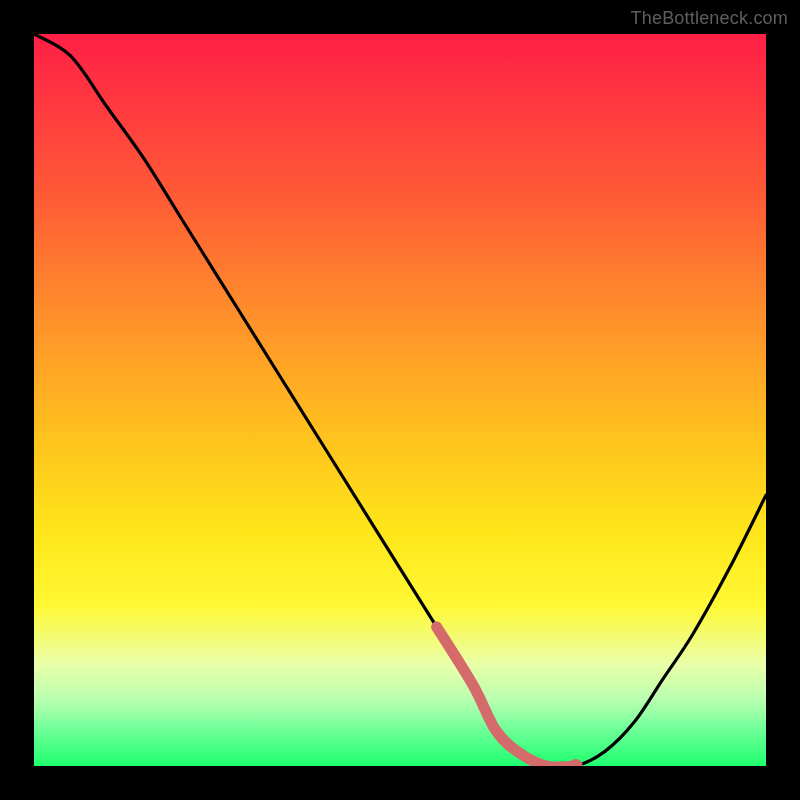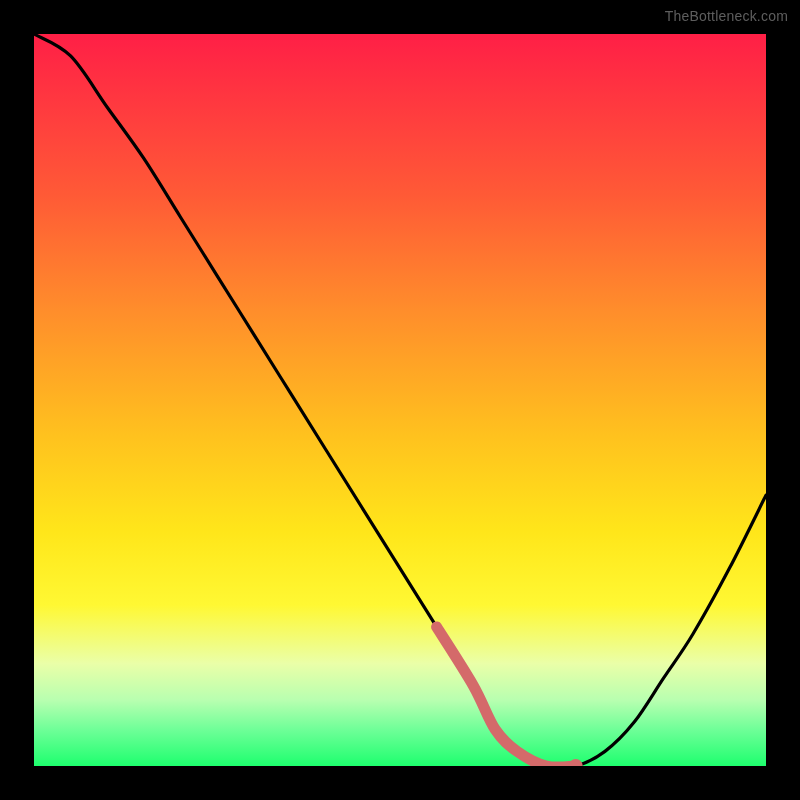--- a/index.html
+++ b/index.html
@@ -37,21 +37,21 @@
       #b8ffb0 91%,
       #6fff98 95%,
       #1eff6e 100%
     );
   }
   .watermark {
     position: absolute;
     top: 8px;
     right: 12px;
     color: #5e5e5e;
-    font-size: 14px;
+    font-size: 18px;
     letter-spacing: 0.2px;
     user-select: none;
   }
   svg.curve {
     position: absolute;
     inset: 0;
     width: 732px;
     height: 732px;
     pointer-events: none;
   }

